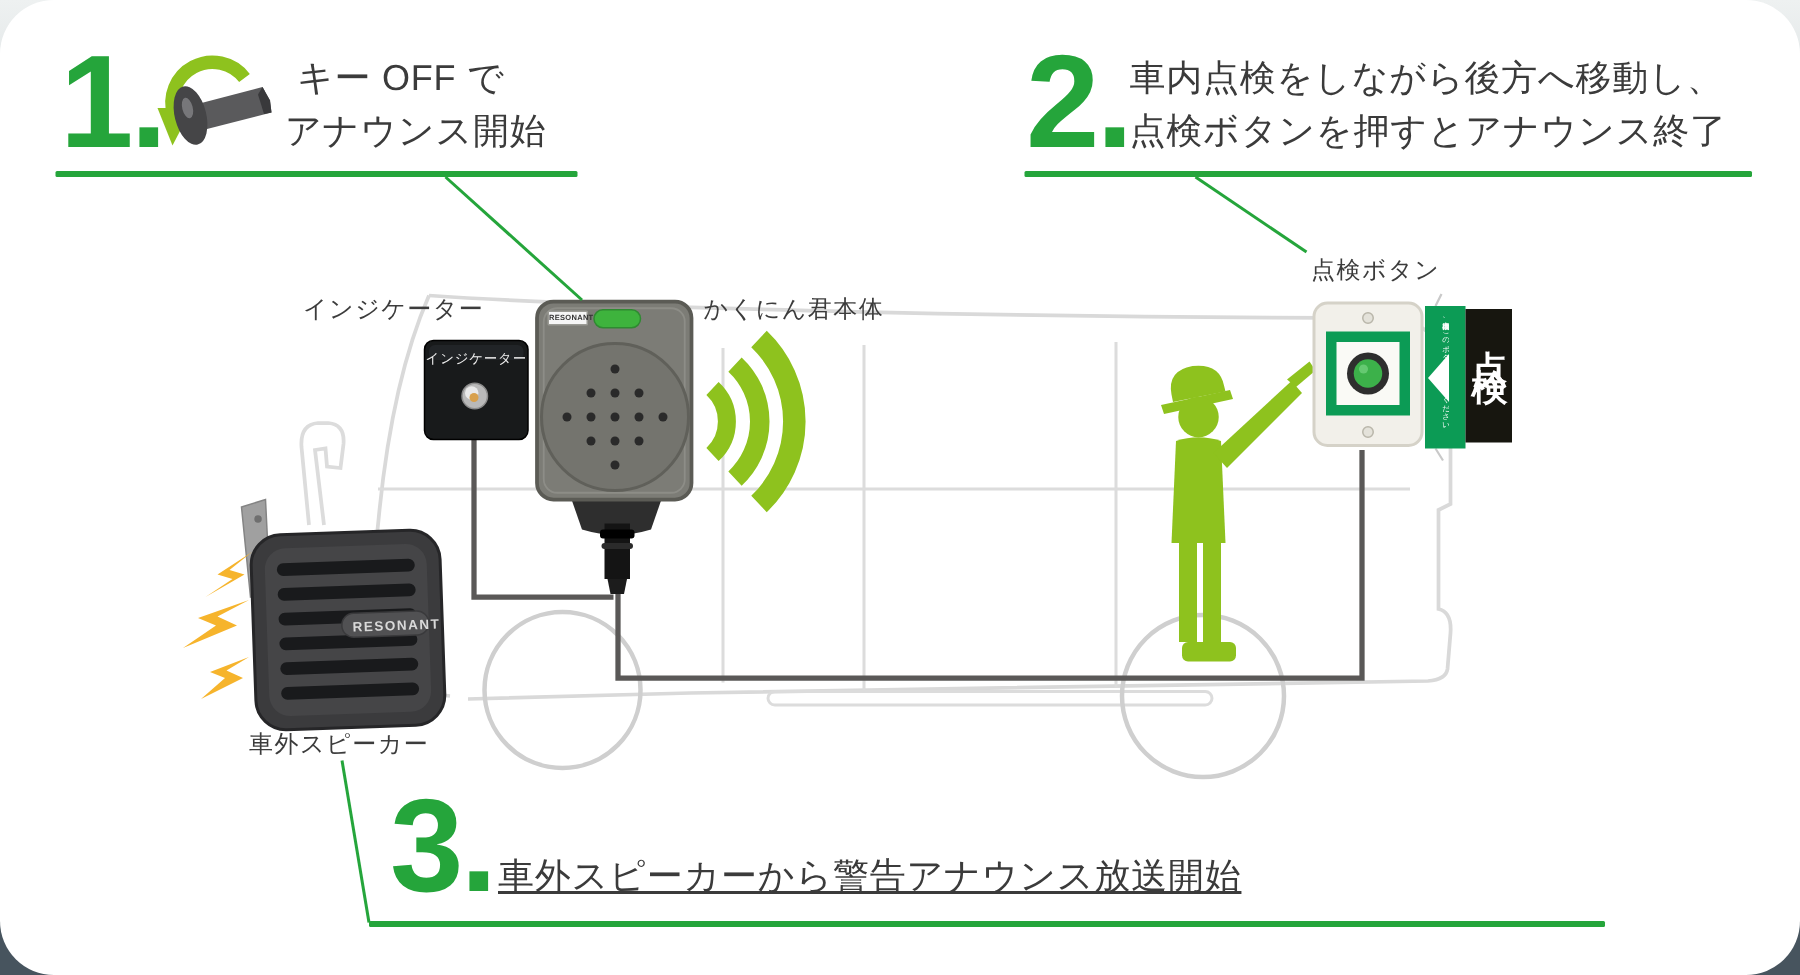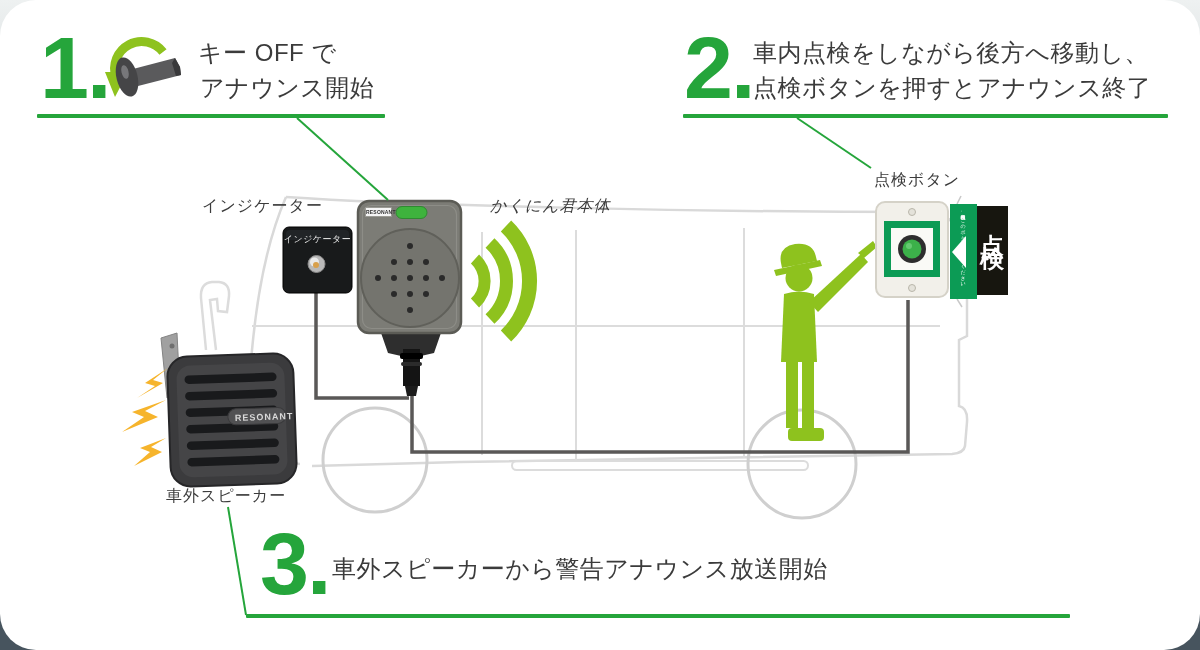--- a/index.html
+++ b/index.html
@@ -159,34 +159,34 @@
 
     <g stroke="#25a53b" stroke-width="2">
       <line x1="297" y1="118" x2="388" y2="200"></line>
       <line x1="797" y1="118" x2="871" y2="168"></line>
       <line x1="228" y1="507" x2="246" y2="615"></line>
     </g>
   </svg>
 
   <div class="abs step-num" style="left:40px; top:28px;">1.</div>
   <div class="abs step-text" style="left:198px; top:36px;">キー OFF で</div>
-  <div class="abs step-text" style="left:200px; top:71px;text-align:center;">アナウンス開始</div>
+  <div class="abs step-text" style="left:190px; top:71px;text-align:center;">アナウンス開始</div>
   <div class="abs underline" style="left:37px; top:114px; width:348px;"></div>
 
   <div class="abs step-num" style="left:684px; top:28px;">2.</div>
   <div class="abs step-text" style="left:753px; top:71px;">点検ボタンを押すとアナウンス終了</div>
   <div class="abs step-text" style="left:753px; top:36px;">車内点検をしながら後方へ移動し、</div>
   <div class="abs underline" style="left:683px; top:114px; width:485px;"></div>
 
   <div class="abs step-num" style="left:260px; top:524px;">3.</div>
-  <div class="abs step-text" style="left:332px; top:552px;">車外スピーカーから警告アナウンス放送開始</div>
+  <div class="abs step-text" style="left:332px; top:568px;text-decoration:underline;">車外スピーカーから警告アナウンス放送開始</div>
   <div class="abs underline" style="left:246px; top:614px; width:824px;"></div>
 
   <div class="abs dev-label" style="left:202px; top:196px;">インジケーター</div>
-  <div class="abs dev-label" style="left:490px; top:196px;font-style:italic;">かくにん君本体</div>
+  <div class="abs dev-label" style="left:469px; top:196px;">かくにん君本体</div>
   <div class="abs dev-label" style="left:874px; top:170px;">点検ボタン</div>
   <div class="abs dev-label" style="left:166px; top:486px;text-align:right;">車外スピーカー</div>
 
   <div class="abs indicator-text" style="left:283px; top:233px;">インジケーター</div>
   <div class="abs unit-brand" style="left:365px; top:207px;">RESONANT</div>
   <div class="abs speaker-brand" style="left:235px; top:412px; transform:rotate(-2deg);">RESONANT</div>
   <div class="abs sign-main" style="left:977px; top:209px;">点検</div>
   <div class="abs sign-note" style="left:953px; top:210px;">車内点検後、このボタンを押してください。</div>
 
 </div>

